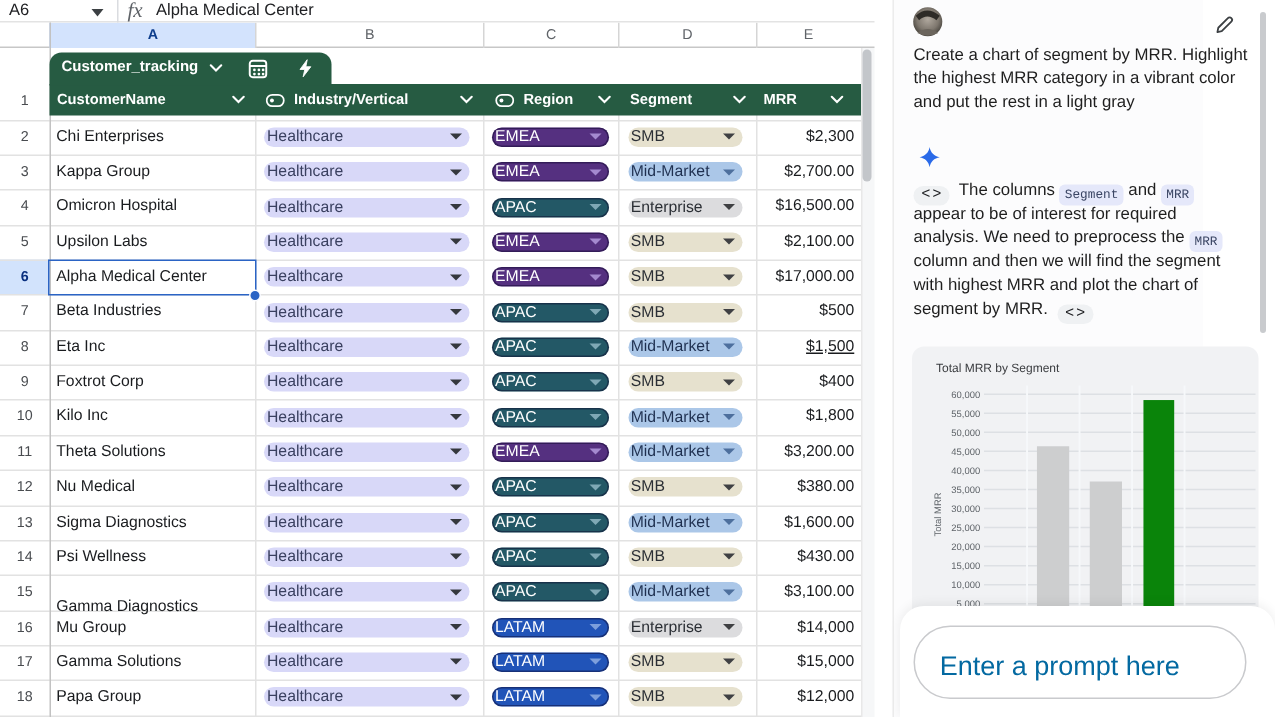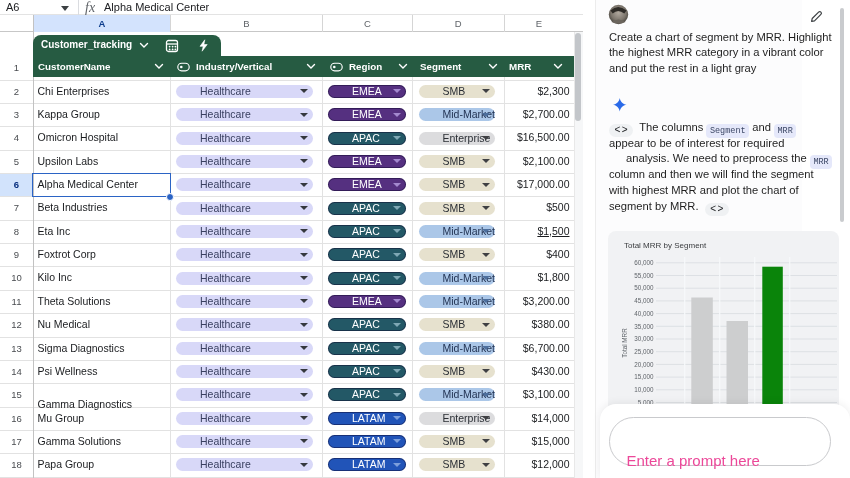--- a/index.html
+++ b/index.html
@@ -26,21 +26,21 @@
 .gn.gsel { background:#d2e3fc; color:#072e7e; font-weight:bold; }
 .gutterline { position:absolute; left:32.5px; top:15px; width:1px; height:463px; background:#c2c2c2; }
 .hline { position:absolute; left:33px; width:540.5px; height:1px; background:#e2e2e2; }
 .ghline { position:absolute; left:0px; width:33px; height:1px; background:#e2e2e2; }
 .vline { position:absolute; top:56.3px; width:1px; height:421.7px; background:#e2e2e2; }
 .cellA { position:absolute; left:37.5px; width:128px; height:23.35px; line-height:23.35px;
   font-size:10.5px; color:#1a1c1f; white-space:nowrap; }
 .cellE { position:absolute; left:466px; width:103.5px; height:23.35px; line-height:23.35px;
   font-size:10.5px; color:#1a1c1f; text-align:right; }
 .pill { position:absolute; height:13px; border-radius:7px; line-height:13px; }
-.pill .pl { margin-left:24px; }
+.pill .pl { margin-left:2px; }
 .pill .tri { position:absolute; right:5px; top:4.4px; width:0; height:0;
   border-left:4px solid transparent; border-right:4px solid transparent; border-top:4.6px solid; }
 
 #tab { position:absolute; left:33px; top:35.2px; width:187.5px; height:21.6px;
   background:var(--grn); border-radius:8px 8px 0 0; color:#fff; }
 #tab .tname { position:absolute; left:8px; top:4px; font-size:10px; font-weight:bold; }
 #tab .tchev { position:absolute; left:106px; top:7px; } #tab .tchev svg, .hch svg, .hov svg { display:block; }
 
 #hrow { position:absolute; left:33px; top:56.3px; width:540.5px; height:21px;
   background:var(--grn); color:#fff; font-size:9.8px; font-weight:bold; }
@@ -70,21 +70,21 @@
   text-align:center; line-height:12.5px; font-size:10px; color:#202124; letter-spacing:1.5px;
   text-indent:1.5px; vertical-align:-2px; }
 
 #card { position:absolute; left:12px; top:230.5px; width:231px; height:190px;
   background:#f1f2f4; border-radius:8px; }
 
 #pwrap { position:absolute; left:599.7px; top:404.3px; width:250.3px; height:73.7px;
   background:#fff; border-radius:16px 16px 0 0; box-shadow:0 -1px 8px rgba(0,0,0,0.07); }
 #pinput { position:absolute; left:9.8px; top:12.7px; width:221.5px; height:49px;
   border:1.3px solid #c9cacd; border-radius:25px; background:#fff; }
-#pinput span { position:absolute; left:16px; top:16px; font-size:15px; color:#ec4899;margin-top:18px; }
+#pinput span { position:absolute; left:16px; top:16px; font-size:18px; color:#0369a1; }
 #pscroll { position:absolute; left:839.8px; top:8px; width:4.4px; height:214px;
   border-radius:2.2px; background:#c9cbce; }
 :root { --grn:#265b42; }
 </style></head>
 <body>
 
 <div id="clet">
   <div class="cl" style="left:33px;width:137px;background:#d3e3fd;color:#0d3d8c;font-weight:bold;border-left:1px solid #bed3f5;">A</div>
   <div class="cl" style="left:170px;width:152px;">B</div>
   <div class="cl" style="left:322px;width:90px;">C</div>
@@ -212,21 +212,21 @@
 <div class="cellE" style="top:289.8px;">$3,200.00</div>
 <div class="cellA" style="top:313.15000000000003px;">Nu Medical</div>
 <div class="pill" style="left:176px;width:137px;top:318.35px;background:#d8d8f8;color:#3a4060;font-size:10.5px;"><span class="pl">Healthcare</span><span class="tri" style="border-top-color:#35383e;"></span></div>
 <div class="pill" style="left:328px;width:77.5px;top:318.35px;background:#235866;color:#ffffff;font-size:10.5px;box-shadow:inset 0 0 0 1px rgba(10,5,40,0.45);"><span class="pl">APAC</span><span class="tri" style="border-top-color:#7fa8b5;"></span></div>
 <div class="pill" style="left:418.5px;width:76.5px;top:318.35px;background:#e6e1ce;color:#2b2f35;font-size:10.5px;"><span class="pl">SMB</span><span class="tri" style="border-top-color:#3f4043;"></span></div>
 <div class="cellE" style="top:313.15000000000003px;">$380.00</div>
 <div class="cellA" style="top:336.50000000000006px;">Sigma Diagnostics</div>
 <div class="pill" style="left:176px;width:137px;top:341.70000000000005px;background:#d8d8f8;color:#3a4060;font-size:10.5px;"><span class="pl">Healthcare</span><span class="tri" style="border-top-color:#35383e;"></span></div>
 <div class="pill" style="left:328px;width:77.5px;top:341.70000000000005px;background:#235866;color:#ffffff;font-size:10.5px;box-shadow:inset 0 0 0 1px rgba(10,5,40,0.45);"><span class="pl">APAC</span><span class="tri" style="border-top-color:#7fa8b5;"></span></div>
 <div class="pill" style="left:418.5px;width:76.5px;top:341.70000000000005px;background:#abc7e8;color:#1f3050;font-size:10.5px;"><span class="pl">Mid-Market</span><span class="tri" style="border-top-color:#4d6f9d;"></span></div>
-<div class="cellE" style="top:336.50000000000006px;">$6,700.00</div>
+<div class="cellE" style="top:336.50000000000006px;">$1,600.00</div>
 <div class="cellA" style="top:359.85px;">Psi Wellness</div>
 <div class="pill" style="left:176px;width:137px;top:365.05px;background:#d8d8f8;color:#3a4060;font-size:10.5px;"><span class="pl">Healthcare</span><span class="tri" style="border-top-color:#35383e;"></span></div>
 <div class="pill" style="left:328px;width:77.5px;top:365.05px;background:#235866;color:#ffffff;font-size:10.5px;box-shadow:inset 0 0 0 1px rgba(10,5,40,0.45);"><span class="pl">APAC</span><span class="tri" style="border-top-color:#7fa8b5;"></span></div>
 <div class="pill" style="left:418.5px;width:76.5px;top:365.05px;background:#e6e1ce;color:#2b2f35;font-size:10.5px;"><span class="pl">SMB</span><span class="tri" style="border-top-color:#3f4043;"></span></div>
 <div class="cellE" style="top:359.85px;">$430.00</div>
 <div class="cellA" style="top:383.20000000000005px;margin-top:10px;">Gamma Diagnostics</div>
 <div class="pill" style="left:176px;width:137px;top:388.40000000000003px;background:#d8d8f8;color:#3a4060;font-size:10.5px;"><span class="pl">Healthcare</span><span class="tri" style="border-top-color:#35383e;"></span></div>
 <div class="pill" style="left:328px;width:77.5px;top:388.40000000000003px;background:#235866;color:#ffffff;font-size:10.5px;box-shadow:inset 0 0 0 1px rgba(10,5,40,0.45);"><span class="pl">APAC</span><span class="tri" style="border-top-color:#7fa8b5;"></span></div>
 <div class="pill" style="left:418.5px;width:76.5px;top:388.40000000000003px;background:#abc7e8;color:#1f3050;font-size:10.5px;"><span class="pl">Mid-Market</span><span class="tri" style="border-top-color:#4d6f9d;"></span></div>
 <div class="cellE" style="top:383.20000000000005px;">$3,100.00</div>
@@ -330,21 +330,21 @@
   </svg>
   <svg style="position:absolute;left:214px;top:8.5px;" width="14" height="14" viewBox="0 0 14 14">
     <path d="M2.2 9.5 L8.6 3.1 a1.6 1.6 0 0 1 2.3 2.3 L4.5 11.8 L1.6 12.4 Z" fill="none" stroke="#3c4043" stroke-width="1.2" stroke-linejoin="round"></path>
   </svg>
   <div class="msg1">Create a chart of segment by MRR. Highlight<br>the highest MRR category in a vibrant color<br>and put the rest in a light gray</div>
   <svg style="position:absolute;left:17px;top:98px;" width="13.5" height="13.5" viewBox="0 0 15 15">
     <path d="M7.5 0 C8.1 4.1 10.9 6.9 15 7.5 C10.9 8.1 8.1 10.9 7.5 15 C6.9 10.9 4.1 8.1 0 7.5 C4.1 6.9 6.9 4.1 7.5 0 Z" fill="#2a6ae8"></path>
   </svg>
   <div class="pline" style="top:120.7px;"><span class="codepill">&lt;&gt;</span>&nbsp;&nbsp;The columns <span class="chip">Segment</span> and <span class="chip">MRR</span></div>
   <div class="pline" style="top:136.5px;">appear to be of interest for required</div>
-  <div class="pline" style="top:152.3px;margin-left:17px;">analysis. We need to preprocess the <span class="chip">MRR</span></div>
+  <div class="pline" style="top:152.3px;">analysis. We need to preprocess the <span class="chip">MRR</span></div>
   <div class="pline" style="top:183.9px;">with highest MRR and plot the chart of</div>
   <div class="pline" style="top:168.1px;">column and then we will find the segment</div>
   <div class="pline" style="top:199.7px;">segment by MRR. &nbsp;<span class="codepill">&lt;&gt;</span></div>
   <div id="card">
     <svg width="231" height="190" viewBox="0 0 231 190" style="position:absolute;left:0;top:0;">
         <text x="16" y="17" font-size="8.0" fill="#3a3c3f" font-family="Liberation Sans, sans-serif">Total MRR by Segment</text>
         <line x1="48" y1="31.8" x2="229" y2="31.8" stroke="#dde0e4" stroke-width="1"></line>
         <text x="45.5" y="34.0" font-size="6.3" fill="#5f6469" text-anchor="end" font-family="Liberation Sans, sans-serif">60,000</text>
         <line x1="48" y1="44.5" x2="229" y2="44.5" stroke="#dde0e4" stroke-width="1"></line>
         <text x="45.5" y="46.7" font-size="6.3" fill="#5f6469" text-anchor="end" font-family="Liberation Sans, sans-serif">55,000</text>

